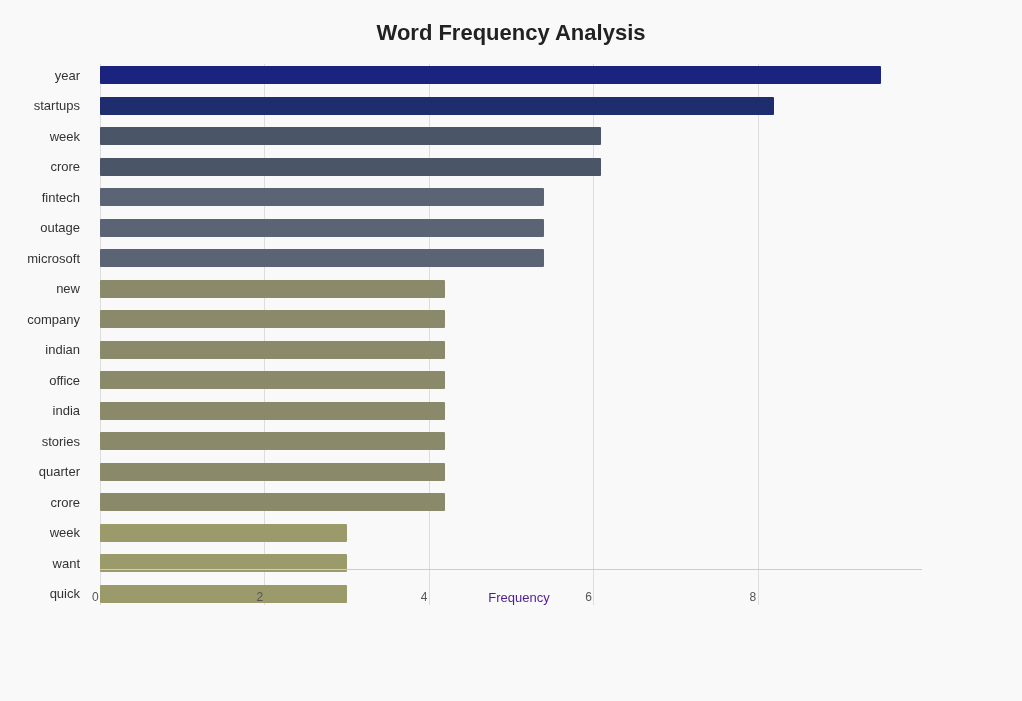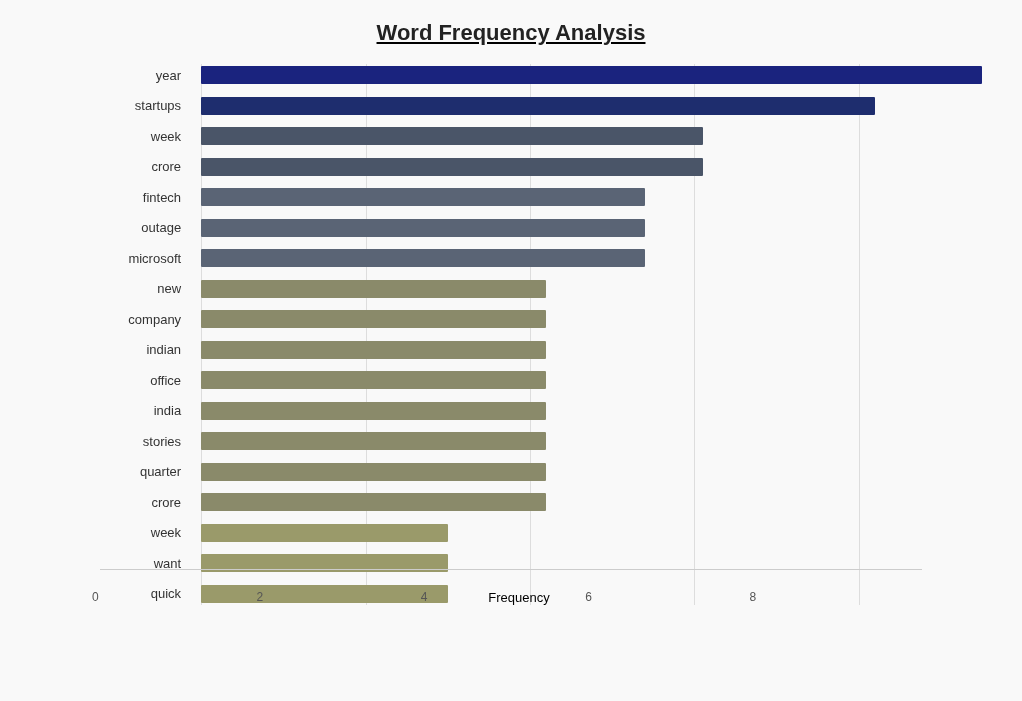--- a/index.html
+++ b/index.html
@@ -11,37 +11,35 @@
       display: flex;
       align-items: center;
       justify-content: center;
     }
     .chart-container {
       background: #f9f9f9;
       width: 1022px;
       height: 701px;
       position: relative;
       padding: 20px 40px 80px 100px;
-      text-decoration: underline;
     }
     .chart-title {
       text-align: center;
       font-size: 22px;
       font-weight: bold;
       color: #222;
       margin-bottom: 18px;
       padding-right: 60px;
     }
     .chart-area {
       position: relative;
       width: 100%;
       height: calc(100% - 60px);
       display: flex;
       flex-direction: column;
-      align-items: flex-end;
     }
     .bars-wrapper {
       position: relative;
       flex: 1;
       display: flex;
       flex-direction: column;
       justify-content: space-between;
     }
     .bar-row {
       display: flex;
@@ -87,21 +85,21 @@
       justify-content: space-between;
     }
     .x-tick {
       font-size: 12px;
       color: #555;
       text-align: center;
     }
     .x-axis-label {
       text-align: center;
       font-size: 13px;
-      color: #000000;
+      color: #4c1d95;
       position: absolute;
       bottom: 0px;
       left: 0;
       right: 60px;
       margin-left: 16px;
     }
     .grid-lines {
       position: absolute;
       top: 0;
       bottom: 0;

